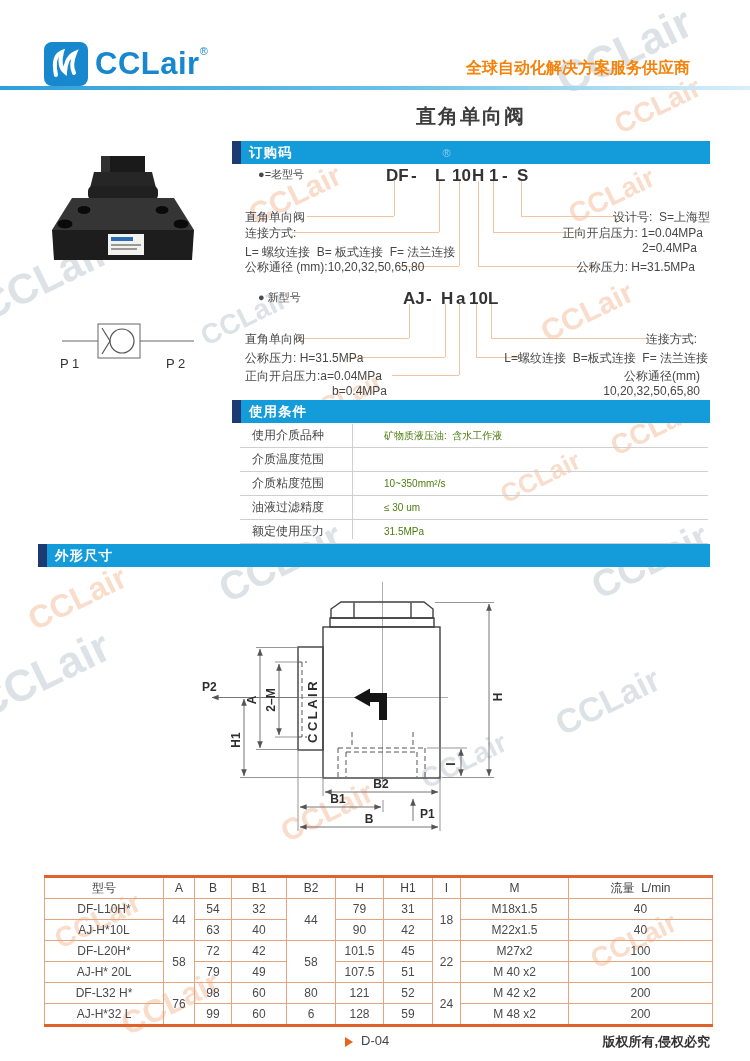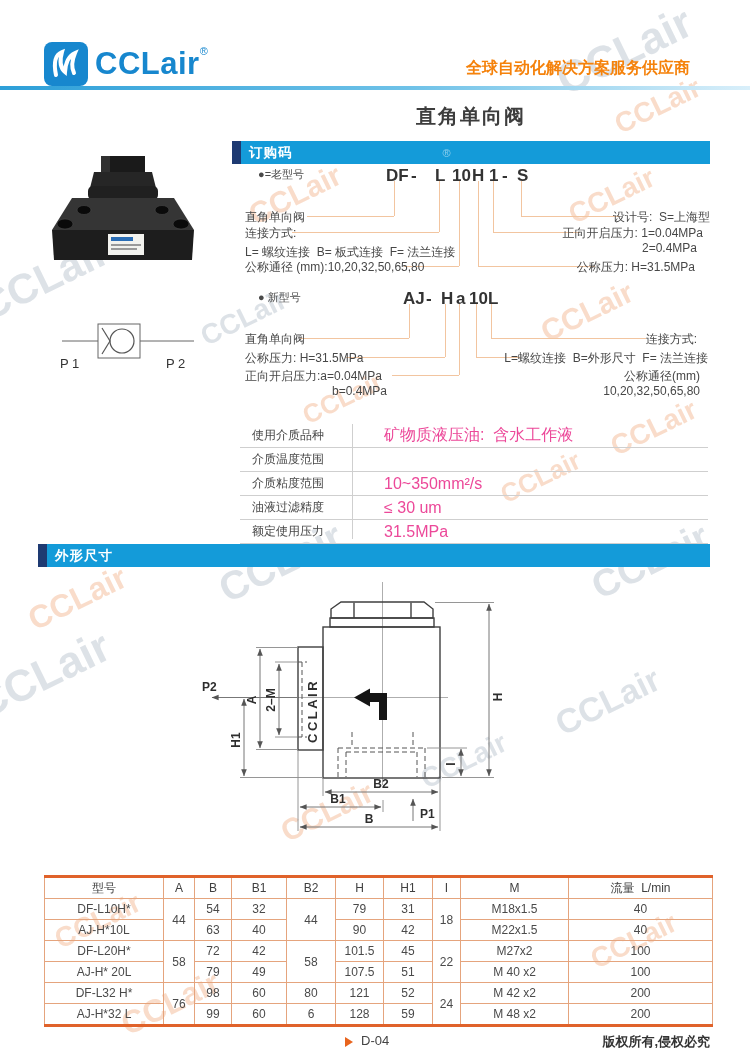--- a/index.html
+++ b/index.html
@@ -29,21 +29,21 @@
   .code-tok{position:absolute;font-size:17px;font-weight:bold;color:#333;white-space:pre;}
   .bullet{position:absolute;font-size:11px;color:#4a4a4a;white-space:pre;}
   .vl{position:absolute;width:0;border-left:1px solid #F2C5A0;}
   .hl{position:absolute;height:0;border-top:1px solid #F2C5A0;}
   .lbl{position:absolute;font-size:12px;color:#474747;white-space:pre;}
   .lbl-r{position:absolute;font-size:12px;color:#474747;white-space:pre;text-align:right;}
   
   .cond{position:absolute;left:240px;top:424px;width:468px;}
   .cond-row{height:23px;border-bottom:1px solid #cfcfcf;display:flex;align-items:center;}
   .cond-label{width:116px;padding-left:12px;font-size:12px;color:#474747;white-space:pre;}
-  .cond-value{padding-left:16px;font-size:16px;color:#ec4899;white-space:pre;}
+  .cond-value{padding-left:16px;font-size:10px;color:#4d7c0f;white-space:pre;}
   .cond-div{position:absolute;left:352px;top:424px;height:115px;width:0;border-left:1px solid #cfcfcf;}
   
   table.spec{position:absolute;left:44px;top:875px;width:668px;border-collapse:collapse;
              table-layout:fixed;border-top:3px solid #E0622A;border-bottom:3px solid #E0622A;}
   table.spec td{border:1px solid #E5A47D;font-size:12px;color:#4a4a4a;text-align:center;
                 height:20px;padding:0;white-space:pre;}
   table.spec tr.hd td{height:20px;color:#3f3f3f;}
   
   .pg-arrow{position:absolute;left:345px;top:1037px;width:0;height:0;
             border-left:8px solid #E8641E;border-top:5px solid transparent;border-bottom:5px solid transparent;}
@@ -172,24 +172,28 @@
   <div class="hl" style="left:491px;top:338px;width:155px;"></div>
   <div class="hl" style="left:346px;top:357px;width:99px;"></div>
   <div class="hl" style="left:476px;top:357px;width:44px;"></div>
   <div class="hl" style="left:392px;top:375px;width:67px;"></div>
 
   <div class="lbl" style="left:245px;top:331px;">直角单向阀</div>
   <div class="lbl" style="left:245px;top:350px;">公称压力: H=31.5MPa</div>
   <div class="lbl" style="left:245px;top:368px;">正向开启压力:a=0.04MPa</div>
   <div class="lbl" style="left:332px;top:384px;">b=0.4MPa</div>
   <div class="lbl-r" style="right:53px;top:331px;">连接方式:</div>
-  <div class="lbl-r" style="right:42px;top:350px;">L=螺纹连接  B=外形尺寸  F= 法兰连接</div>
+  <div class="lbl-r" style="right:42px;top:350px;">L=螺纹连接  B=板式连接  F= 法兰连接</div>
   <div class="lbl-r" style="right:50px;top:368px;">公称通径(mm)</div>
   <div class="lbl-r" style="right:50px;top:384px;">10,20,32,50,65,80</div>
 
+  <div class="bar" style="left:232px;top:400px;width:478px;">
+    <div class="bar-edge"></div>
+    <span class="bar-label">使用条件</span>
+  </div>
 
   <div class="cond">
     <div class="cond-row">
       <span class="cond-label">使用介质品种</span>
       <span class="cond-value">矿物质液压油:  含水工作液</span>
     </div>
     <div class="cond-row">
       <span class="cond-label">介质温度范围</span>
     </div>
     <div class="cond-row">

